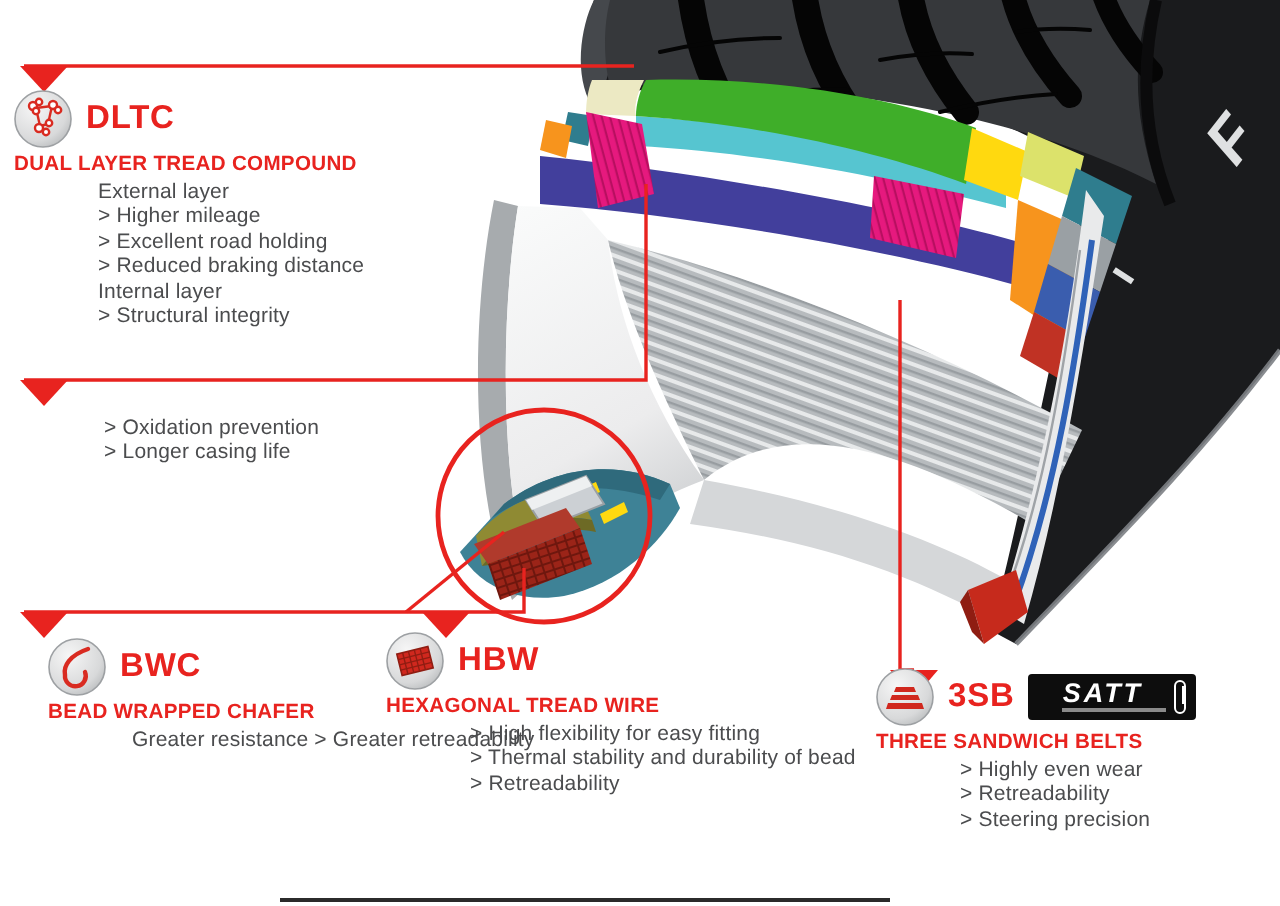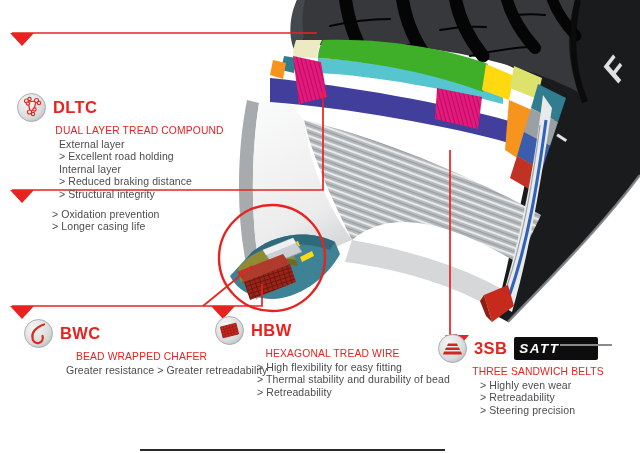--- a/index.html
+++ b/index.html
@@ -10,36 +10,35 @@
   }
   .stage svg.art { position:absolute; left:0; top:0; }
   .feature { position:absolute; z-index:3; }
   .hdr { display:flex; align-items:center; gap:7px; }
   .code {
     font-size:16.5px; font-weight:800; color:#e8231f; letter-spacing:.4px;
     font-stretch:condensed;
   }
   .fname {
     margin-top:3px; font-size:10.3px; color:#e8231f; letter-spacing:.15px;
-    font-weight:400;
-    text-align:center;
+    font-weight:700;
   }
   .lines { margin-top:2px; }
   .lines > div {
     font-size:10.5px; line-height:12.4px; color:#4b4c4e; letter-spacing:.1px;
     white-space:nowrap;
     padding-left:42px;
   }
   .icon-badge { flex:0 0 auto; }
   .satt {
     width:84px; height:23px; background:#0d0d0d; border-radius:2px;
     display:flex; align-items:center; padding:0 5px; box-sizing:border-box;
     gap:4px;
   }
-  .satt-left { display:flex; flex-direction:row; line-height:1; }
+  .satt-left { display:flex; flex-direction:column; line-height:1;margin-left:12px; }
   .satt-text {
     color:#fff; font-weight:900; font-style:italic; font-size:13.5px;
     letter-spacing:1.5px; line-height:12px;
   }
   .satt-tagline { width:52px; height:2px; background:#8a8a8a; margin-top:1px; }
   .satt-symbol {
     width:9px; height:15px; border:1.5px solid #fff; border-radius:4px;
     position:relative;
   }
   .satt-symbol::after {
@@ -188,21 +187,21 @@
       <g fill="#e8231f" stroke="none">
         <polygon points="10,33 34,33 22,46"></polygon>
         <polygon points="10,190 34,190 22,203"></polygon>
         <polygon points="10,306 34,306 22,319"></polygon>
         <polygon points="211,306 235,306 223,319"></polygon>
         <polygon points="445,335 469,335 457,349"></polygon>
       </g>
     </g>
   </svg>
 
-  <section class="feature" style="left:17px; top:45px; width:245px;margin-top:48px;">
+  <section class="feature" style="left:7px; top:45px; width:245px;">
     <div class="hdr">
       <svg class="icon-badge" width="29" height="29" viewBox="0 0 29 29">
         <circle cx="14.5" cy="14.5" r="14" fill="url(#badge)" stroke="#9da0a3" stroke-width="0.8"></circle>
         <g stroke="#d92b21" stroke-width="1.2" fill="#fff">
           <line x1="11" y1="9" x2="19" y2="8"></line>
             <line x1="11" y1="9" x2="13" y2="18"></line>
           <line x1="19" y1="8" x2="17" y2="17"></line>
             <line x1="13" y1="18" x2="17" y2="17"></line>
           <circle cx="9.5" cy="8" r="2"></circle>
             <circle cx="12.5" cy="6" r="1.6"></circle>
@@ -212,23 +211,24 @@
           <circle cx="12.5" cy="19" r="2"></circle>
             <circle cx="16" cy="21" r="1.6"></circle>
             <circle cx="17.5" cy="16.5" r="1.6"></circle>
         </g>
       </svg>
       <span class="code">DLTC</span>
     </div>
     <div class="fname">DUAL LAYER TREAD COMPOUND</div>
     <div class="lines">
       <div>External layer</div>
+      <div>&gt; Higher mileage</div>
       <div>&gt; Excellent road holding</div>
+      <div>&gt; Reduced braking distance</div>
       <div>Internal layer</div>
-      <div>&gt; Reduced braking distance</div>
       <div>&gt; Structural integrity</div>
     </div>
   </section>
 
   <section class="feature" style="left:10px; top:206px; width:245px;">
     <div class="lines">
       <div>&gt; Oxidation prevention</div>
       <div>&gt; Longer casing life</div>
     </div>
   </section>
@@ -240,21 +240,21 @@
         <path d="M20,5.5 C11,8.5 7.5,14 8.5,18.5 a5.2,5.2 0 1 0 10,-1.5" fill="none" stroke="#d92b21" stroke-width="2.2" stroke-linecap="round"></path>
       </svg>
       <span class="code">BWC</span>
     </div>
     <div class="fname">BEAD WRAPPED CHAFER</div>
     <div class="lines">
       <div>Greater resistance &gt; Greater retreadability</div>
     </div>
   </section>
 
-  <section class="feature" style="left:215px; top:316px; width:235px;">
+  <section class="feature" style="left:193px; top:316px; width:235px;">
     <div class="hdr">
       <svg class="icon-badge" width="29" height="29" viewBox="0 0 29 29">
         <circle cx="14.5" cy="14.5" r="14" fill="url(#badge)" stroke="#9da0a3" stroke-width="0.8"></circle>
         <g transform="rotate(-14 14.5 14.5)">
           <rect x="6.5" y="9" width="16" height="11" fill="#d0281e" stroke="#8f1d12" stroke-width="0.8"></rect>
           <g stroke="#8f1d12" stroke-width="0.7">
             <line x1="6.5" y1="11.8" x2="22.5" y2="11.8"></line>
               <line x1="6.5" y1="14.5" x2="22.5" y2="14.5"></line>
             <line x1="6.5" y1="17.2" x2="22.5" y2="17.2"></line>
             <line x1="9.5" y1="9" x2="9.5" y2="20"></line>

